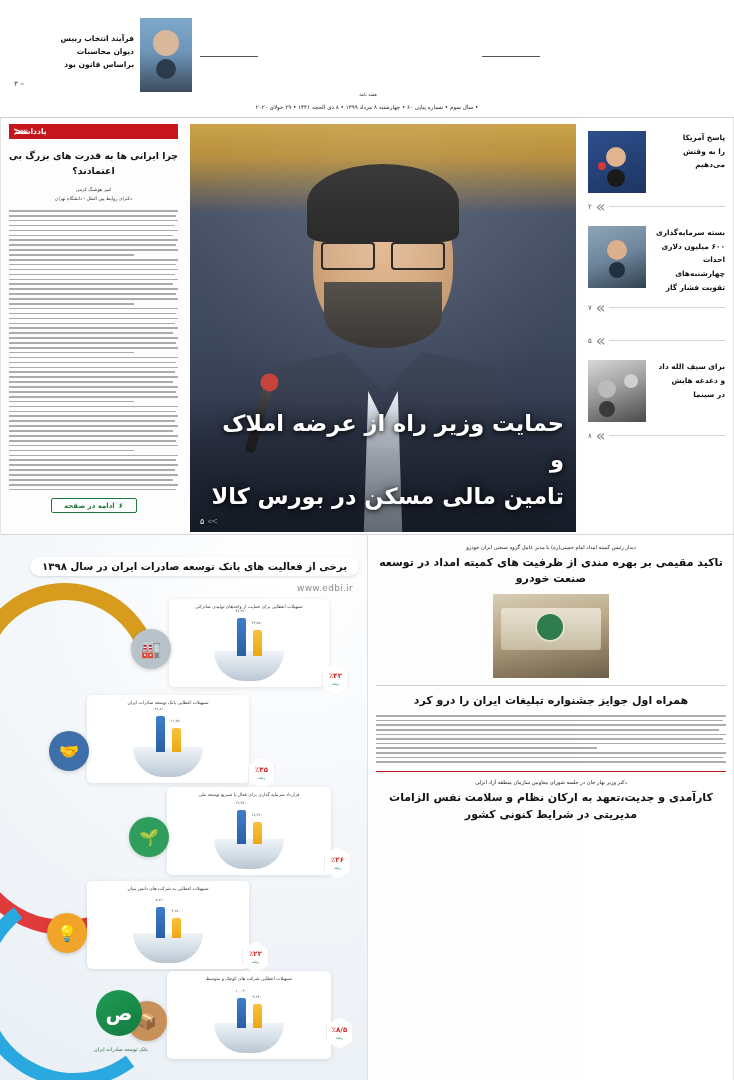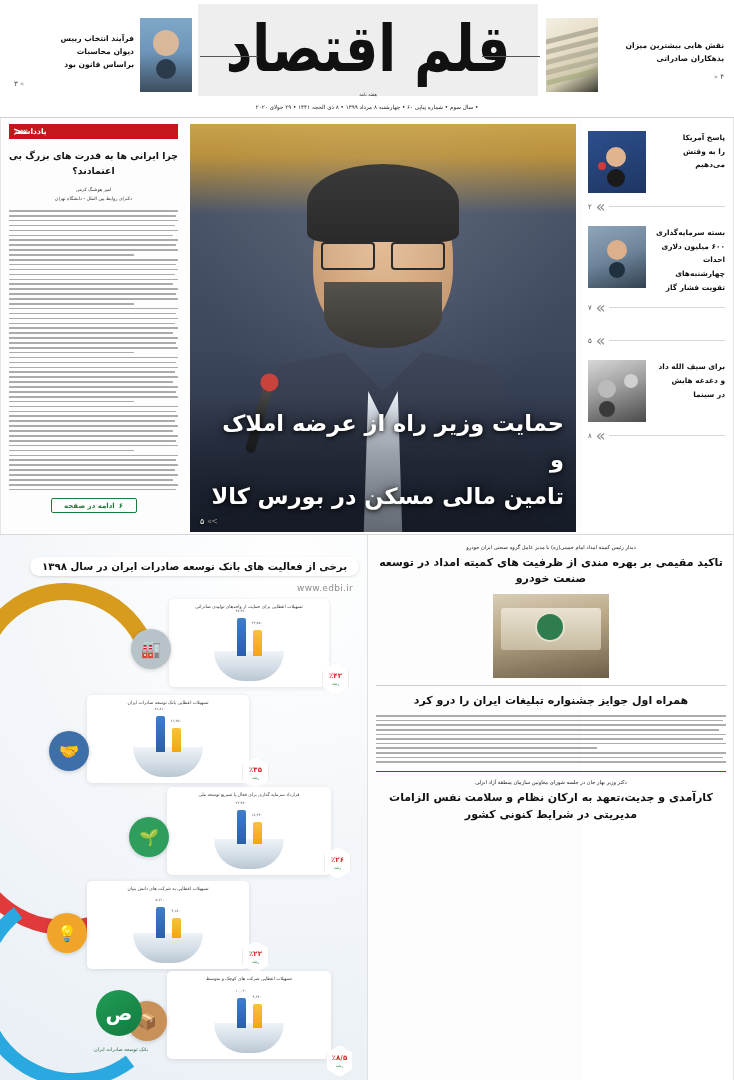--- a/index.html
+++ b/index.html
@@ -461,38 +461,24 @@
         <div>فرآیند انتخاب رییس</div>
         <div>دیوان محاسبات</div>
         <div>براساس قانون بود</div>
         <div class="mh-pg">
           <span class="chev">»</span>
           <span>۳</span>
         </div>
       </div>
     </div>
 
-    <div class="mh-logo-wrap">
-      <div class="mh-logo">قلم اقتصاد</div>
-    </div>
     <div class="mh-rule-l"></div>
     <div class="mh-rule-r"></div>
     <div class="mh-sub">هفته نامه</div>
 
-    <div class="mh-teaser right">
-      <div class="mh-thumb docs"></div>
-      <div class="mh-tx">
-        <div>نقش هایی بیشترین میزان</div>
-        <div>بدهکاران صادراتی</div>
-        <div class="mh-pg">
-          <span>۴</span>
-          <span class="chev">«</span>
-        </div>
-      </div>
-    </div>
 
     <div class="mh-dateline">• سال سوم • شماره پیاپی ۶۰ • چهارشنبه ۸ مرداد ۱۳۹۹ • ۸ ذی الحجه ۱۴۴۱ • ۲۹ جولای ۲۰۲۰</div>
   </div>
 
   <div class="body-grid">
 
     <div class="rail">
 
       <div class="rail-item">
         <div class="rail-row">
@@ -803,21 +789,21 @@
           <div class="ic-bar y" style="height:24px">
             <span class="v">۶۱,۳۵۰</span>
           </div>
           <div class="ic-bar b" style="height:36px">
             <span class="v">۸۲,۸۱۰</span>
           </div>
         </div>
         <div class="ic-dish"></div>
       </div>
       <div class="ic-icon" style="right:278px; top:196px; background:#3f6fa8; color:#fff;">🤝</div>
-      <div class="badge" style="right:98px; top:222px;text-align:center;">
+      <div class="badge" style="right:92px; top:222px;text-align:center;">
         <span class="pct">٪۳۵</span>
         <span class="lbl">رشد</span>
       </div>
 
       <div class="info-card" style="right:36px; top:252px; width:164px;">
         <div class="ic-cap">قرارداد سرمایه گذاری برای فعال یا تسریع توسعه ملی</div>
         <div class="ic-chart">
           <div class="ic-bar y" style="height:22px">
             <span class="v">۱۸,۲۴۰</span>
           </div>
@@ -857,21 +843,21 @@
           <div class="ic-bar y" style="height:24px">
             <span class="v">۹,۲۴۰</span>
           </div>
           <div class="ic-bar b" style="height:30px">
             <span class="v">۱۰,۰۳۰</span>
           </div>
         </div>
         <div class="ic-dish"></div>
       </div>
       <div class="ic-icon" style="right:200px; top:466px; background:#c9915a; color:#fff;">📦</div>
-      <div class="badge" style="right:14px; top:510px;text-align:center;">
+      <div class="badge" style="right:14px; top:482px;text-align:center;">
         <span class="pct">٪۸/۵</span>
         <span class="lbl">رشد</span>
       </div>
 
       <div class="bank-logo">
           <span>ص</span>
         </div>
       <div class="bank-name">بانک توسعه صادرات ایران</div>
     </div>
   </div>

